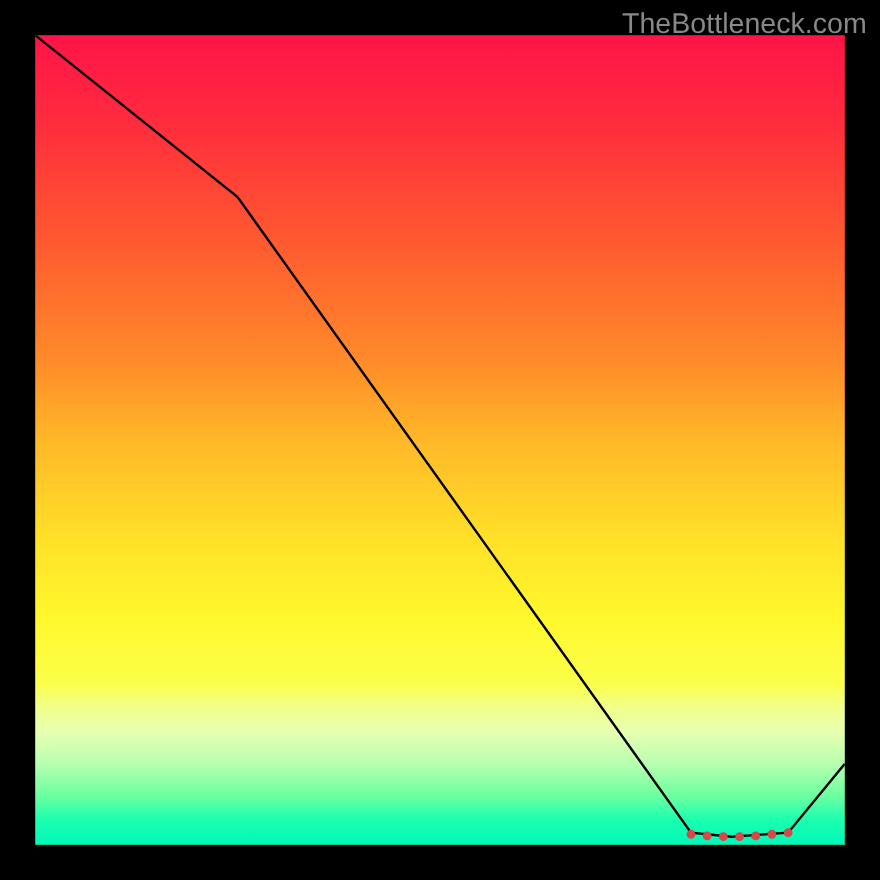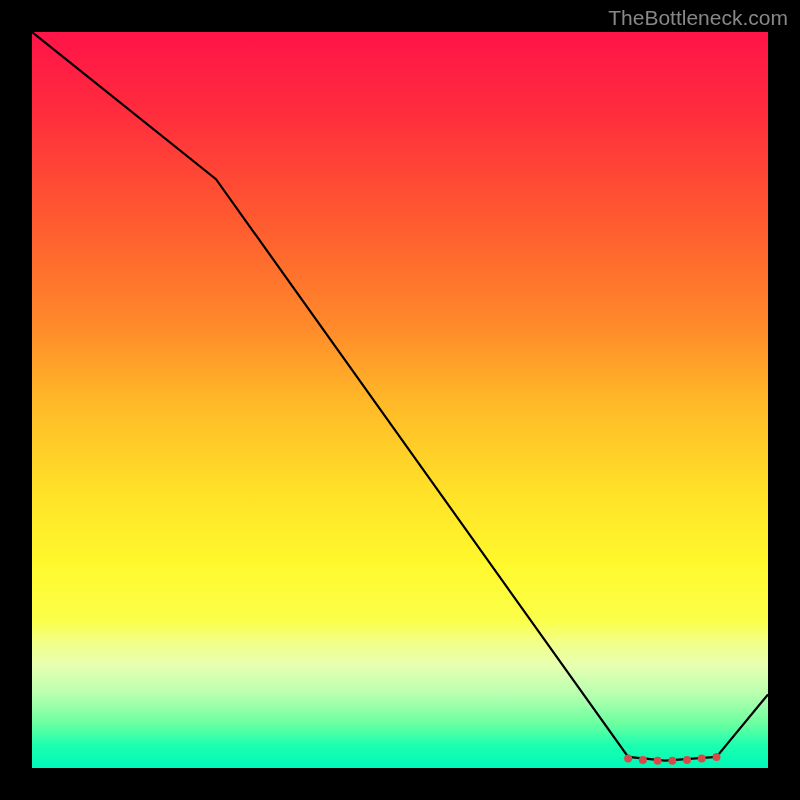--- a/index.html
+++ b/index.html
@@ -9,21 +9,21 @@
     background: #000;
     font-family: Arial, sans-serif;
     position: relative;
     overflow: hidden;
   }
   .attribution {
     position: absolute;
     top: 6px;
     right: 12px;
     color: #888;
-    font-size: 21px;
+    font-size: 26px;
     font-weight: 500;
   }
   .plot-area {
     position: absolute;
     top: 32px;
     left: 32px;
     width: 736px;
     height: 736px;
     background: linear-gradient(to bottom,
       #ff1448 0%,

